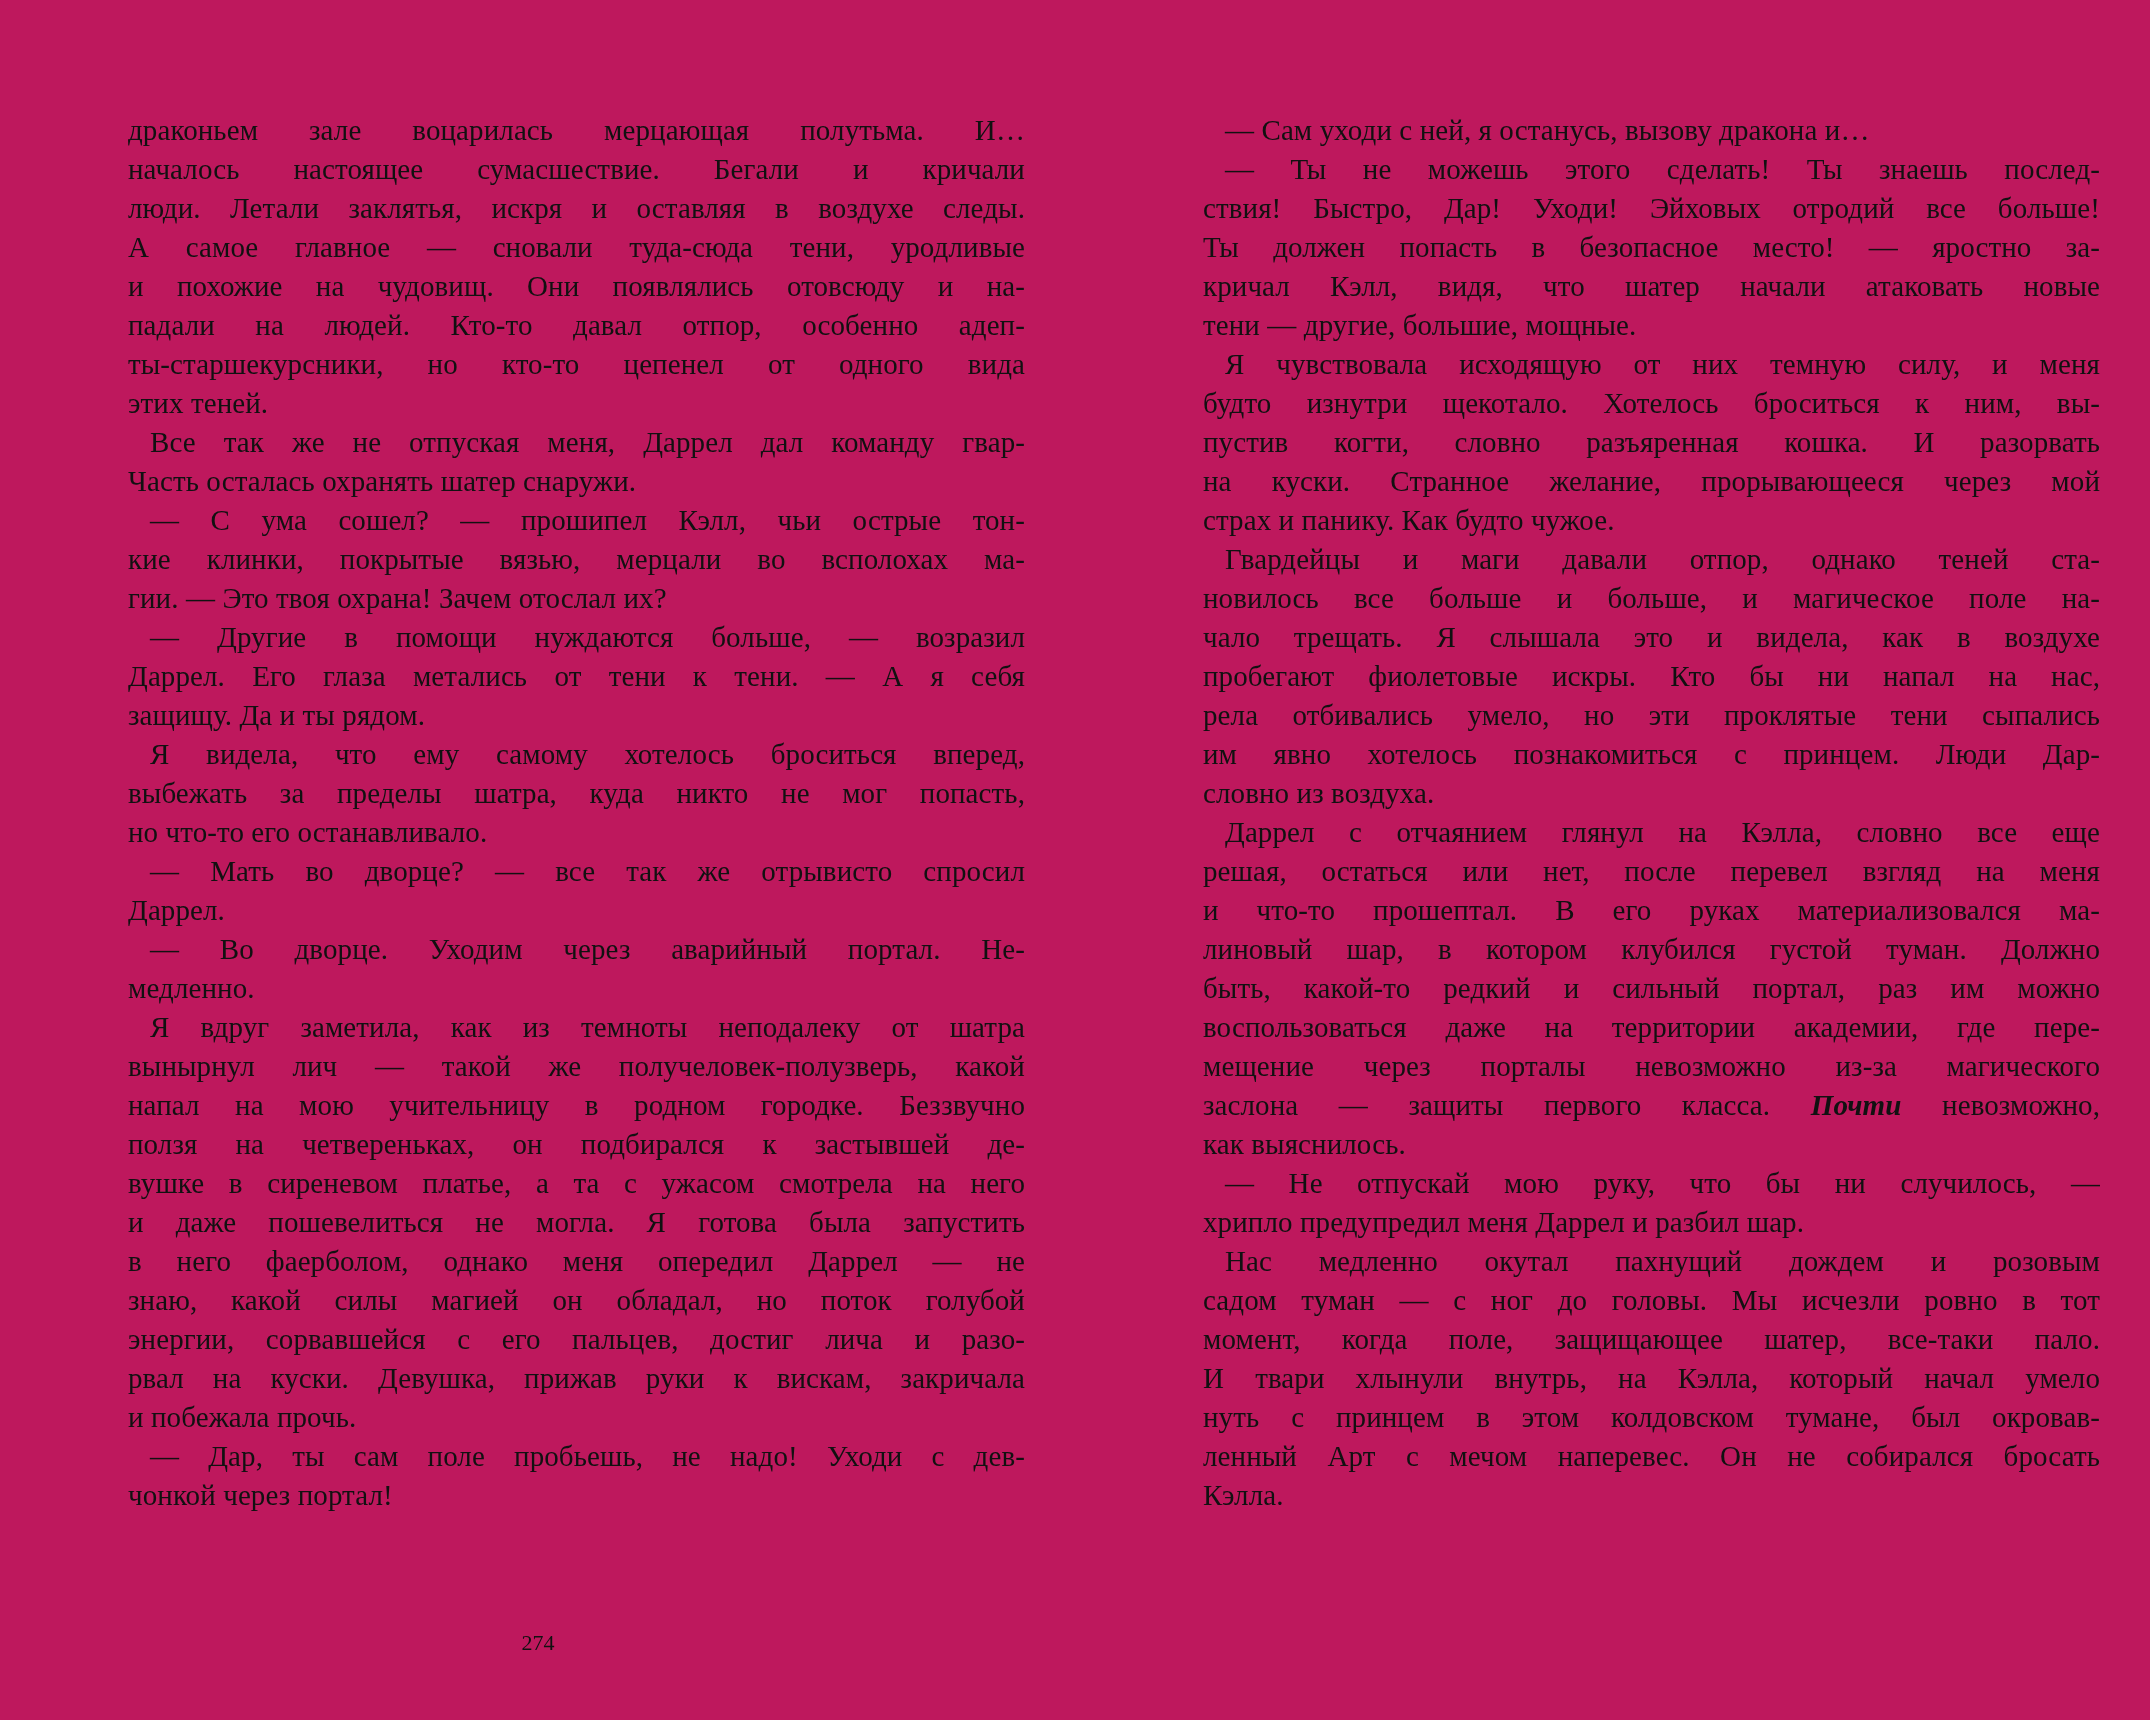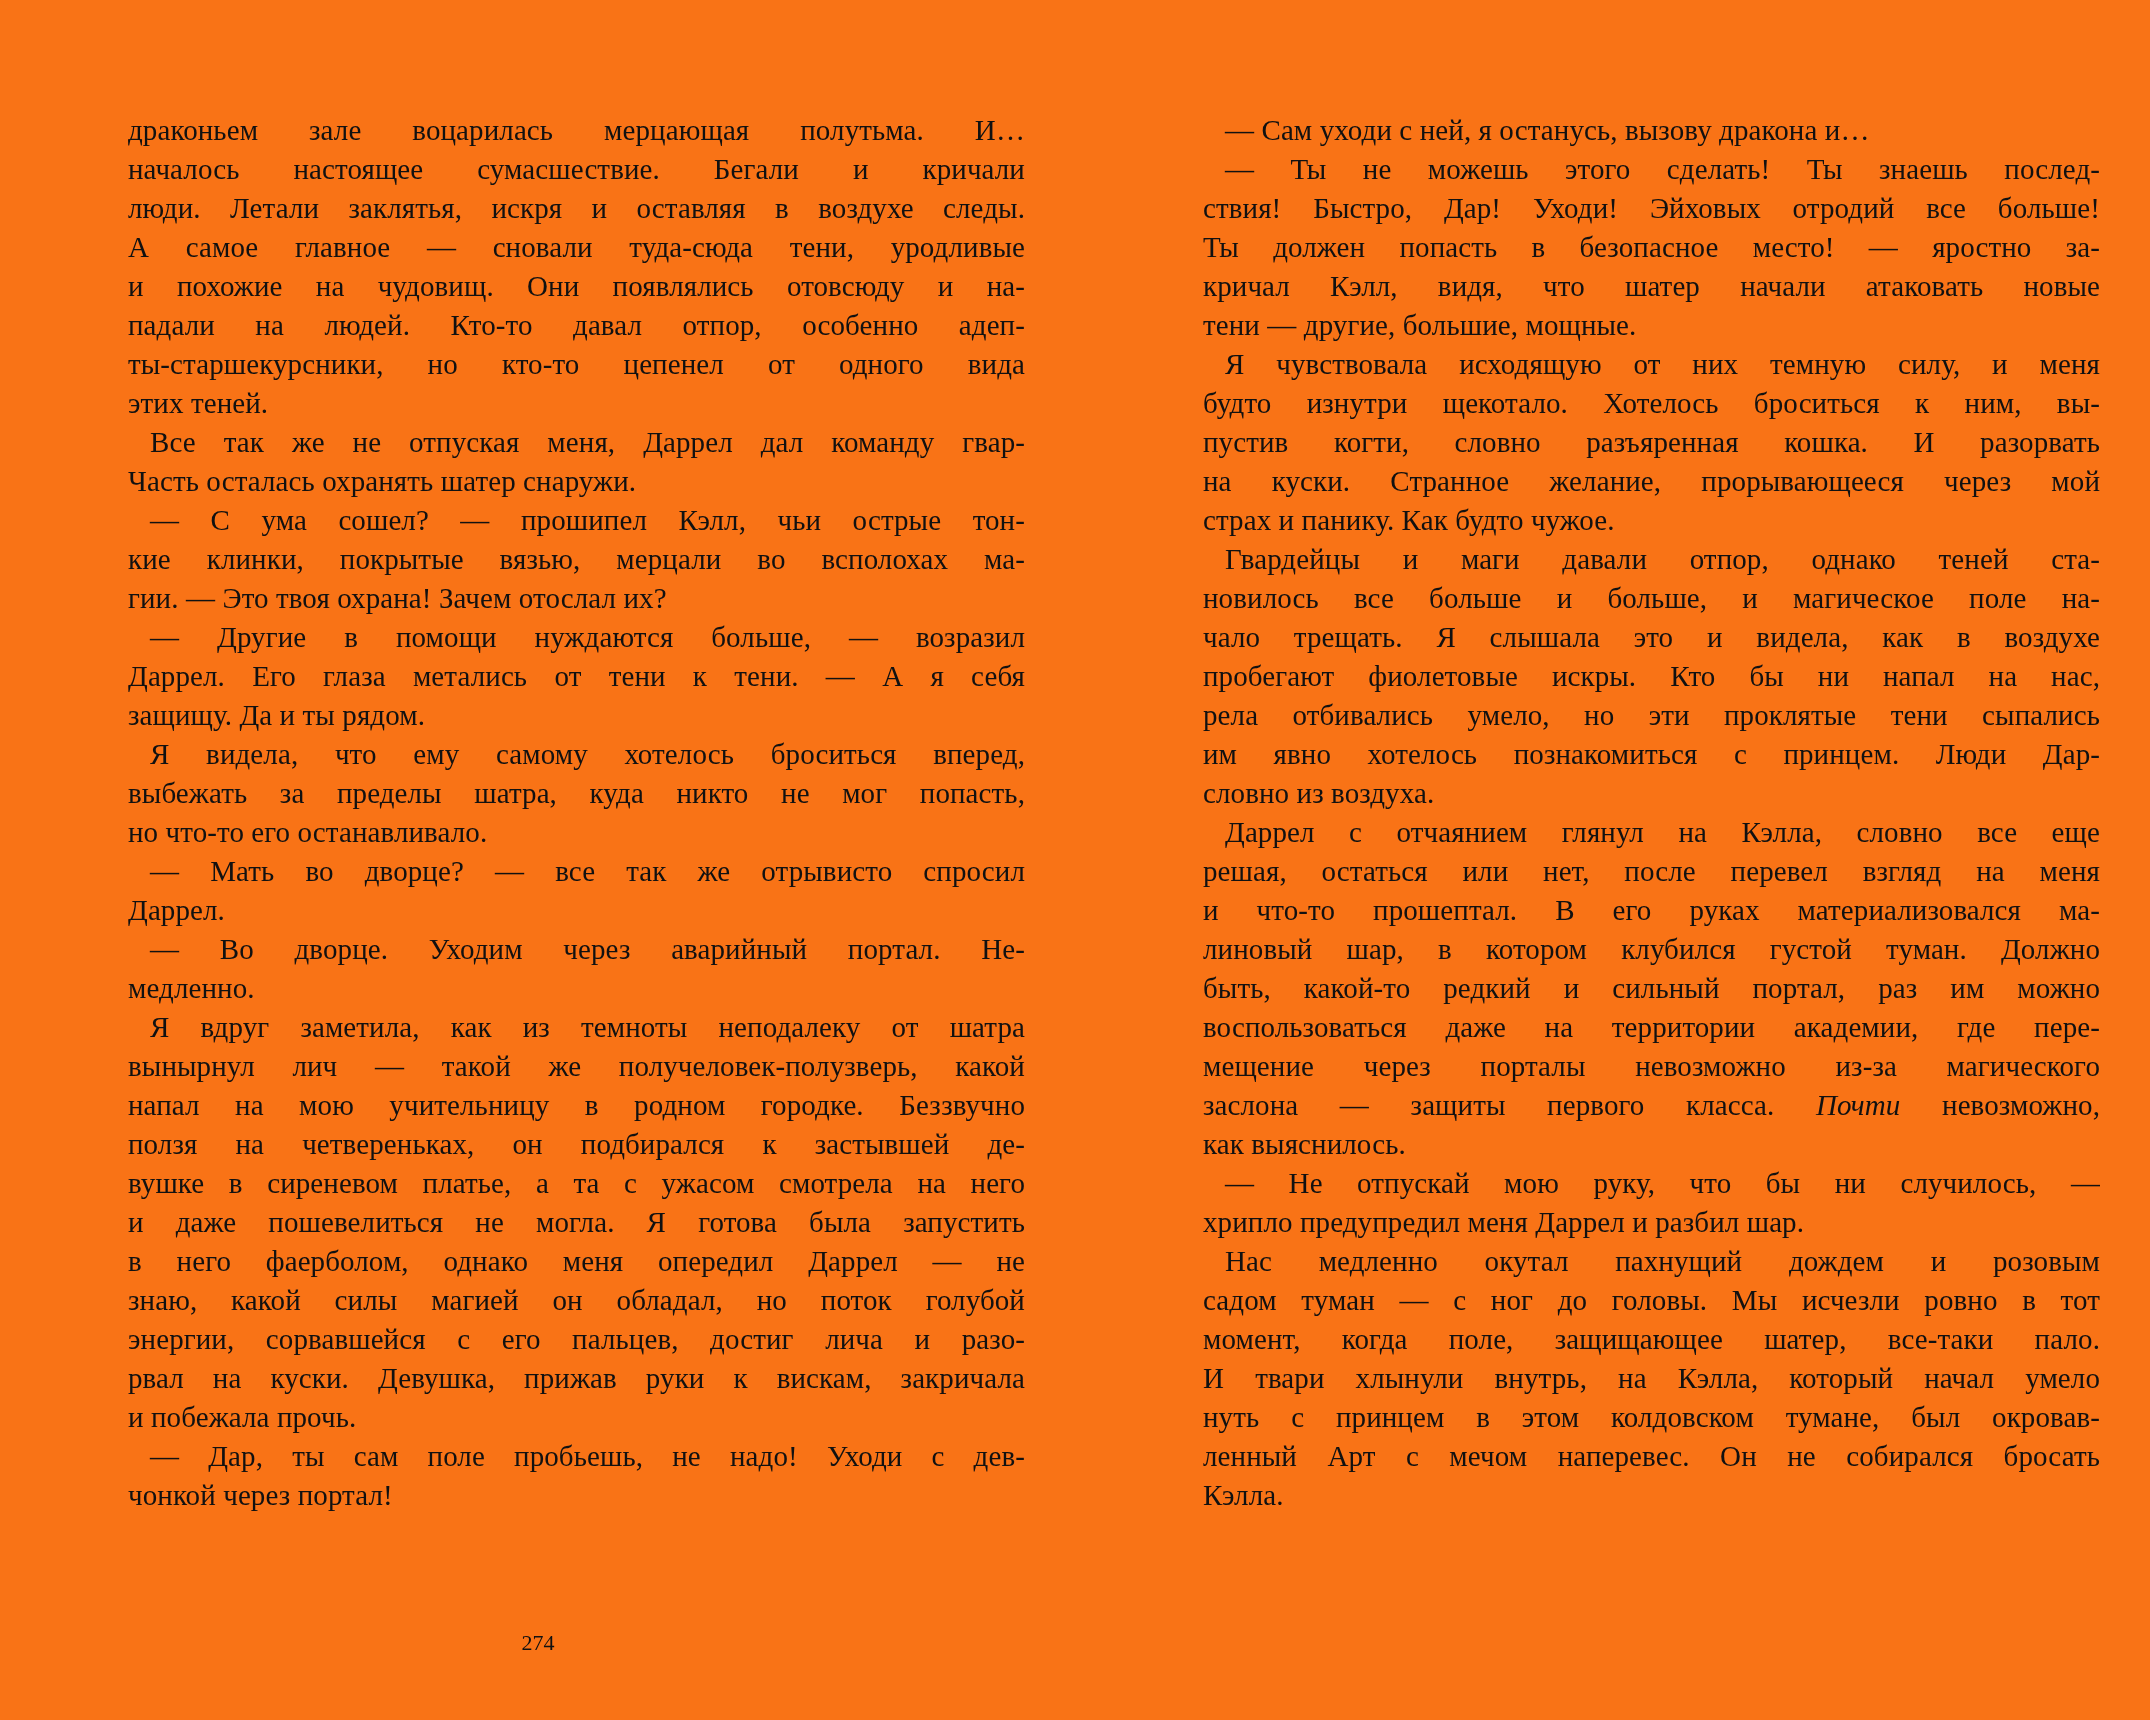--- a/index.html
+++ b/index.html
@@ -4,21 +4,21 @@
 <style>
   html, body {
     margin: 0;
     padding: 0;
     background: #ffffff;
   }
   .spread {
     position: relative;
     width: 2151px;
     height: 1720px;
-    background: #f97316;
+    background: #be185d;
     overflow: hidden;
     font-family: "Liberation Serif", "DejaVu Serif", serif;
     color: #111111;
   }
   .page-column {
     position: absolute;
     top: 111px;
     width: 897px;
   }
   .page-column.left  { left: 128px; }
@@ -28,21 +28,21 @@
     line-height: 39px;
     height: 39px;
     text-align: justify;
     text-align-last: justify;
     text-justify: inter-word;
     letter-spacing: 0.1px;
     overflow: hidden;
   }
   .line.end { text-align-last: left; }
   .line.indent { text-indent: 22px; }
-  .italic { font-style: italic; }
+  .italic { font-style: italic; font-weight: bold; }
   .pagenum {
     position: absolute;
     top: 1628px;
     left: 465px;
     width: 146px;
     text-align: center;
     font-size: 22px;
     line-height: 29px;
     color: #111111;
   }

